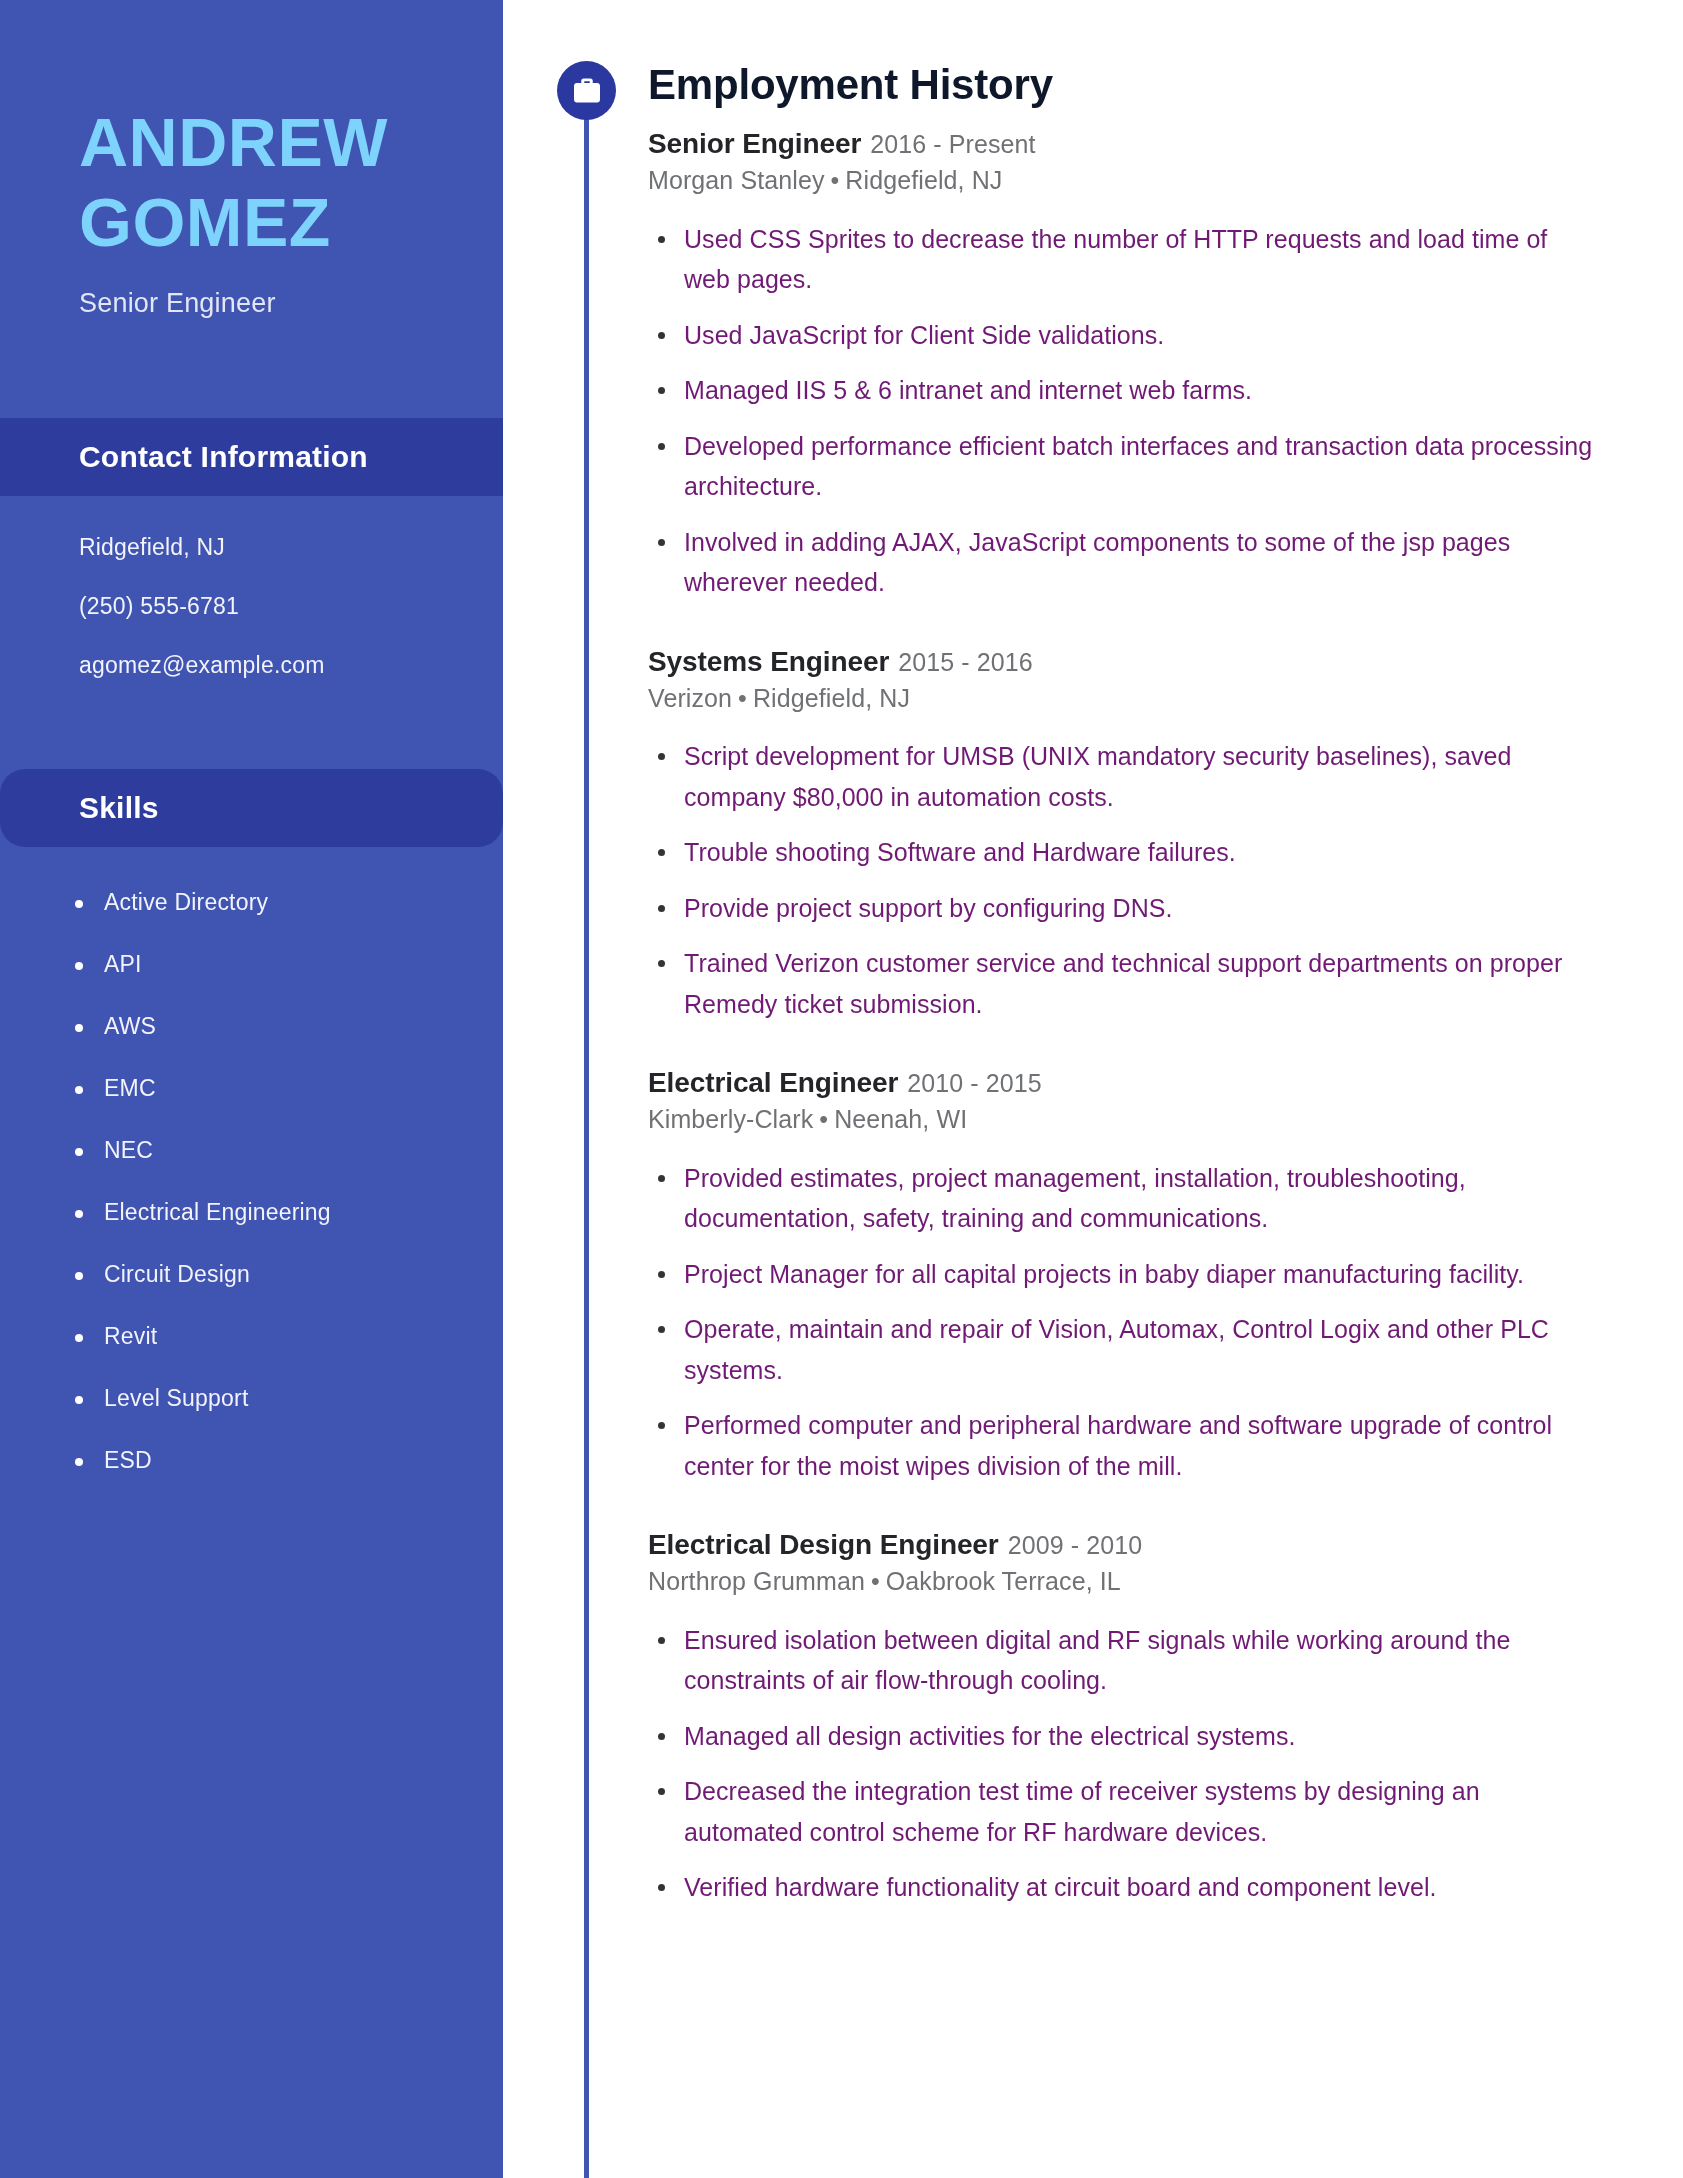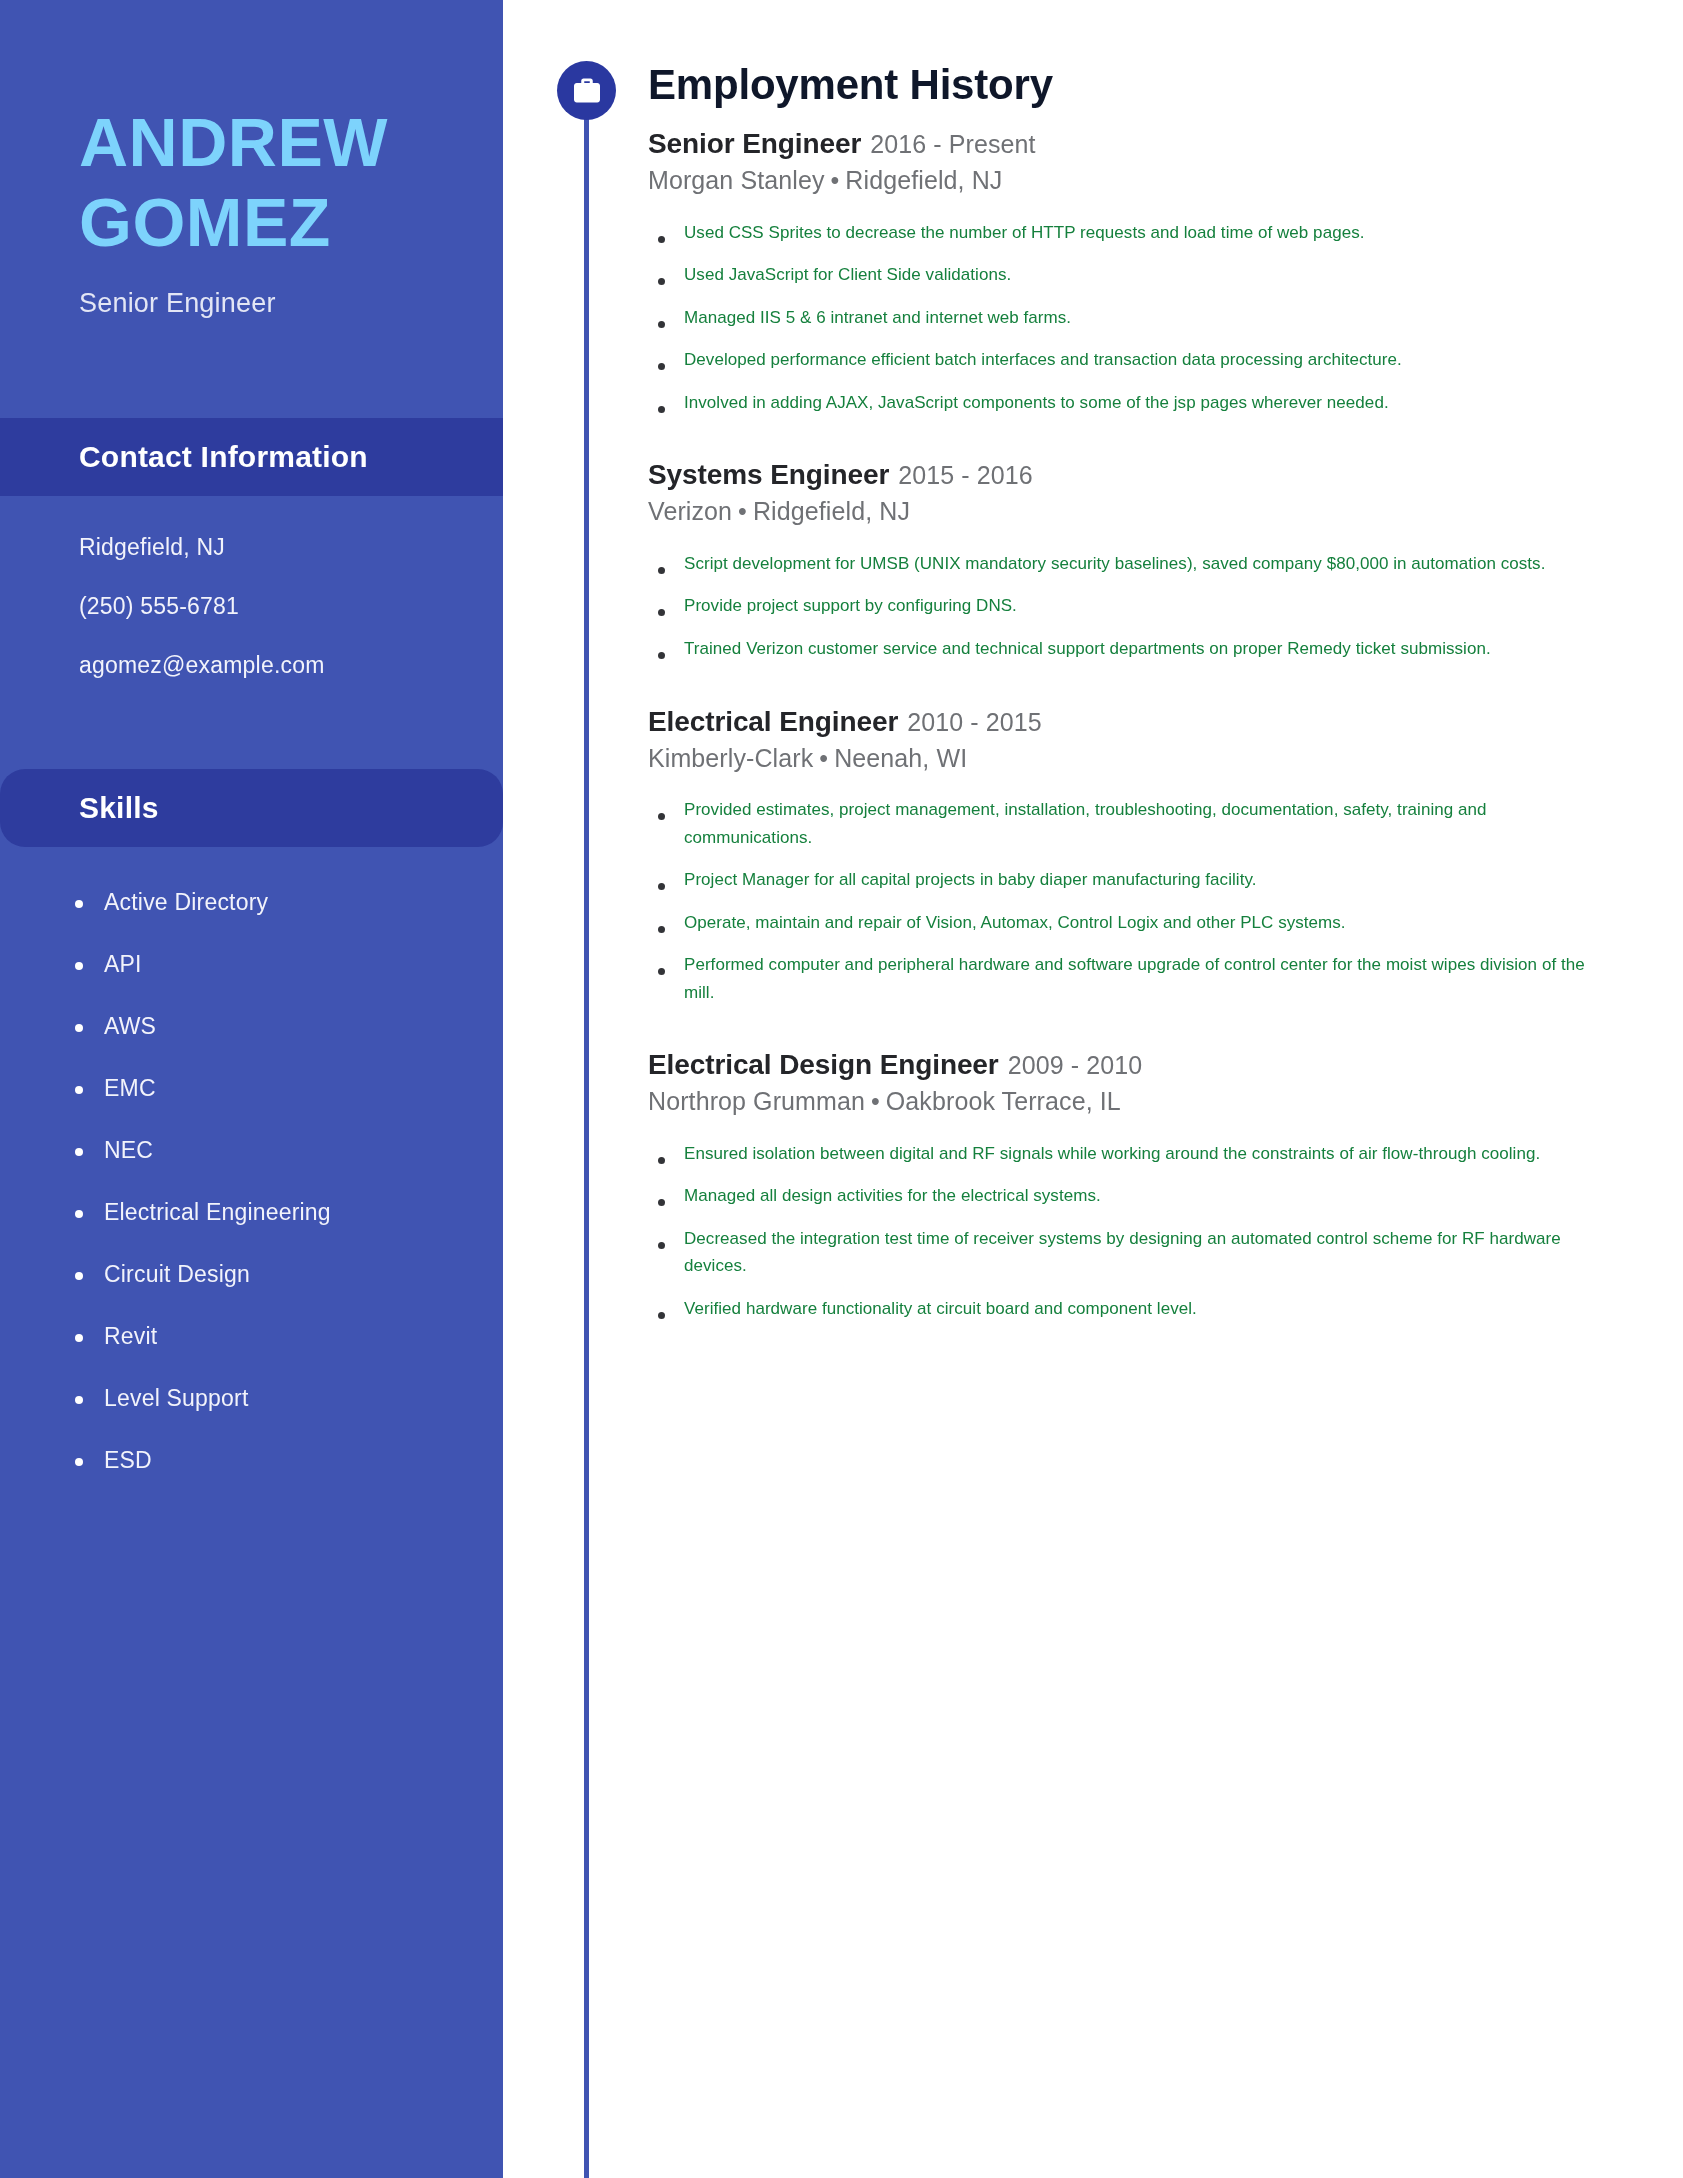--- a/index.html
+++ b/index.html
@@ -179,22 +179,22 @@
   }
 
   .job-bullets {
     list-style: none;
     margin-top: 22px;
     padding-left: 36px;
   }
 
   .job-bullets li {
     position: relative;
-    font-size: 17px;
-    color: #15803d;
+    font-size: 25px;
+    color: #701a75;
     line-height: 1.62;
     margin-bottom: 15px;
     letter-spacing: 0.05px;
   }
 
   .job-bullets li::before {
     content: "";
     position: absolute;
     left: -26px;
     top: 17px;
@@ -281,20 +281,21 @@
 
     <section class="job">
       <div class="job-headline">
         <span class="job-title">Systems Engineer</span><span class="job-dates">2015 - 2016</span>
       </div>
       <div class="job-meta">
         <span>Verizon</span><span class="sep">•</span><span>Ridgefield, NJ</span>
       </div>
       <ul class="job-bullets">
         <li>Script development for UMSB (UNIX mandatory security baselines), saved company $80,000 in automation costs.</li>
+        <li>Trouble shooting Software and Hardware failures.</li>
         <li>Provide project support by configuring DNS.</li>
         <li>Trained Verizon customer service and technical support departments on proper Remedy ticket submission.</li>
       </ul>
     </section>
 
     <div class="job-spacer"></div>
 
     <section class="job">
       <div class="job-headline">
         <span class="job-title">Electrical Engineer</span><span class="job-dates">2010 - 2015</span>

